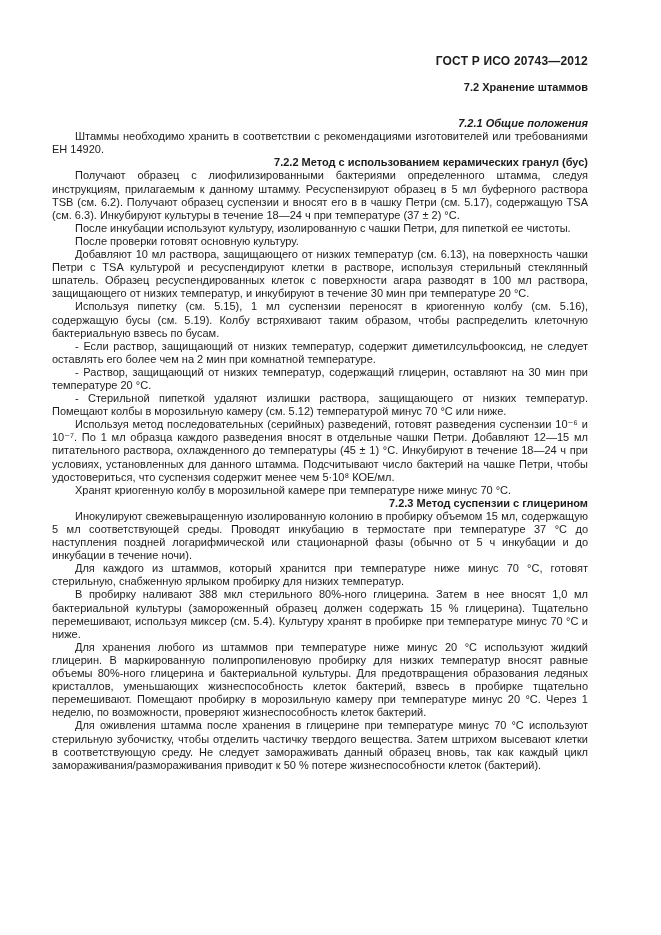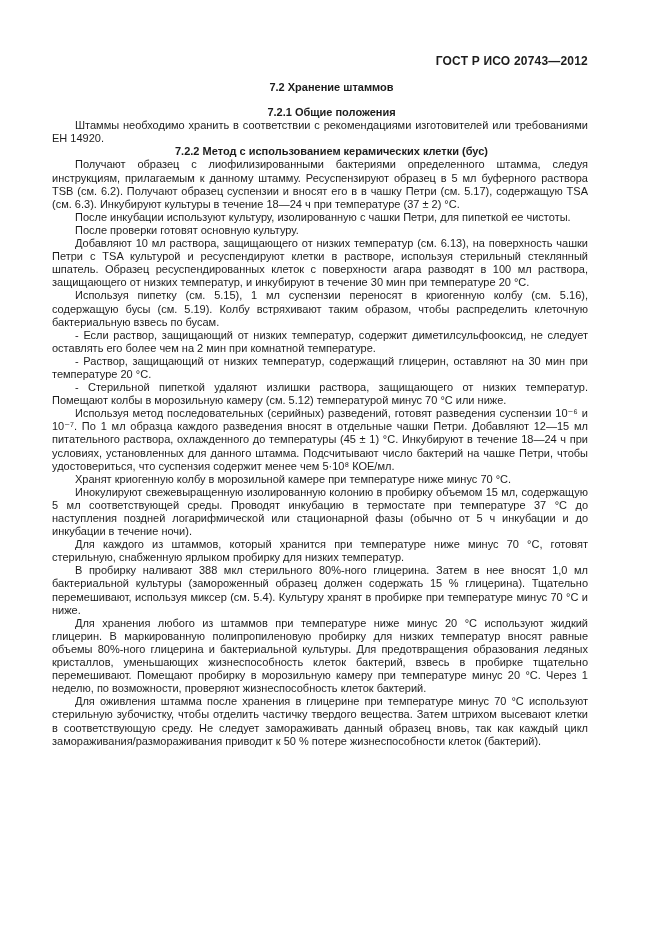--- a/index.html
+++ b/index.html
@@ -35,24 +35,25 @@
     font-size: 11px;
     line-height: 13.1px;
     text-align: justify;
   }
   .block {
     margin: 0;
     text-indent: 23px;
   }
   .block.heading {
     font-weight: bold;
-    text-align: center;
+    text-align: right;
   }
   .block.heading + .block.heading {
-    margin-top: 12px;
+    margin-top: 23px;
+    font-style: italic;
   }
   .page-number {
     position: absolute;
     top: 843px;
     left: 52px;
     width: 536px;
     box-sizing: border-box;
     padding-right: 6px;
     text-align: right;
     font-size: 12px;
@@ -61,31 +62,32 @@
 </head>
 <body>
 
 <div class="page">
   <div class="running-header">ГОСТ Р ИСО 20743—2012</div>
 
   <div class="content">
       <p class="block heading">7.2 Хранение штаммов</p>
       <p class="block heading">7.2.1 Общие положения</p>
       <p class="block paragraph">Штаммы необходимо хранить в соответствии с рекомендациями изготовителей или требованиями ЕН 14920.</p>
-      <p class="block heading">7.2.2 Метод с использованием керамических клетки (бус)</p>
+      <p class="block heading">7.2.2 Метод с использованием керамических гранул (бус)</p>
       <p class="block paragraph">Получают образец с лиофилизированными бактериями определенного штамма, следуя инструкциям, прилагаемым к данному штамму. Ресуспензируют образец в 5 мл буферного раствора TSB (см. 6.2). Получают образец суспензии и вносят его в в чашку Петри (см. 5.17), содержащую TSA (см. 6.3). Инкубируют культуры в течение 18—24 ч при температуре (37 ± 2) °С.</p>
       <p class="block paragraph">После инкубации используют культуру, изолированную с чашки Петри, для пипеткой ее чистоты.</p>
       <p class="block paragraph">После проверки готовят основную культуру.</p>
       <p class="block paragraph">Добавляют 10 мл раствора, защищающего от низких температур (см. 6.13), на поверхность чашки Петри с TSA культурой и ресуспендируют клетки в растворе, используя стерильный стеклянный шпатель. Образец ресуспендированных клеток с поверхности агара разводят в 100 мл раствора, защищающего от низких температур, и инкубируют в течение 30 мин при температуре 20 °С.</p>
       <p class="block paragraph">Используя пипетку (см. 5.15), 1 мл суспензии переносят в криогенную колбу (см. 5.16), содержащую бусы (см. 5.19). Колбу встряхивают таким образом, чтобы распределить клеточную бактериальную взвесь по бусам.</p>
       <p class="block paragraph">- Если раствор, защищающий от низких температур, содержит диметилсульфооксид, не следует оставлять его более чем на 2 мин при комнатной температуре.</p>
       <p class="block paragraph">- Раствор, защищающий от низких температур, содержащий глицерин, оставляют на 30 мин при температуре 20 °С.</p>
       <p class="block paragraph">- Стерильной пипеткой удаляют излишки раствора, защищающего от низких температур. Помещают колбы в морозильную камеру (см. 5.12) температурой минус 70 °С или ниже.</p>
       <p class="block paragraph">Используя метод последовательных (серийных) разведений, готовят разведения суспензии 10⁻⁶ и 10⁻⁷. По 1 мл образца каждого разведения вносят в отдельные чашки Петри. Добавляют 12—15 мл питательного раствора, охлажденного до температуры (45 ± 1) °С. Инкубируют в течение 18—24 ч при условиях, установленных для данного штамма. Подсчитывают число бактерий на чашке Петри, чтобы удостовериться, что суспензия содержит менее чем 5·10⁸ КОЕ/мл.</p>
       <p class="block paragraph">Хранят криогенную колбу в морозильной камере при температуре ниже минус 70 °С.</p>
+      <p class="block heading">7.2.3 Метод суспензии с глицерином</p>
       <p class="block paragraph">Инокулируют свежевыращенную изолированную колонию в пробирку объемом 15 мл, содержащую 5 мл соответствующей среды. Проводят инкубацию в термостате при температуре 37 °С до наступления поздней логарифмической или стационарной фазы (обычно от 5 ч инкубации и до инкубации в течение ночи).</p>
       <p class="block paragraph">Для каждого из штаммов, который хранится при температуре ниже минус 70 °С, готовят стерильную, снабженную ярлыком пробирку для низких температур.</p>
       <p class="block paragraph">В пробирку наливают 388 мкл стерильного 80%-ного глицерина. Затем в нее вносят 1,0 мл бактериальной культуры (замороженный образец должен содержать 15 % глицерина). Тщательно перемешивают, используя миксер (см. 5.4). Культуру хранят в пробирке при температуре минус 70 °С и ниже.</p>
       <p class="block paragraph">Для хранения любого из штаммов при температуре ниже минус 20 °С используют жидкий глицерин. В маркированную полипропиленовую пробирку для низких температур вносят равные объемы 80%-ного глицерина и бактериальной культуры. Для предотвращения образования ледяных кристаллов, уменьшающих жизнеспособность клеток бактерий, взвесь в пробирке тщательно перемешивают. Помещают пробирку в морозильную камеру при температуре минус 20 °С. Через 1 неделю, по возможности, проверяют жизнеспособность клеток бактерий.</p>
       <p class="block paragraph">Для оживления штамма после хранения в глицерине при температуре минус 70 °С используют стерильную зубочистку, чтобы отделить частичку твердого вещества. Затем штрихом высевают клетки в соответствующую среду. Не следует замораживать данный образец вновь, так как каждый цикл замораживания/размораживания приводит к 50 % потере жизнеспособности клеток (бактерий).</p>
     </div>
 
   <div class="page-number">7</div>
 </div>
 

